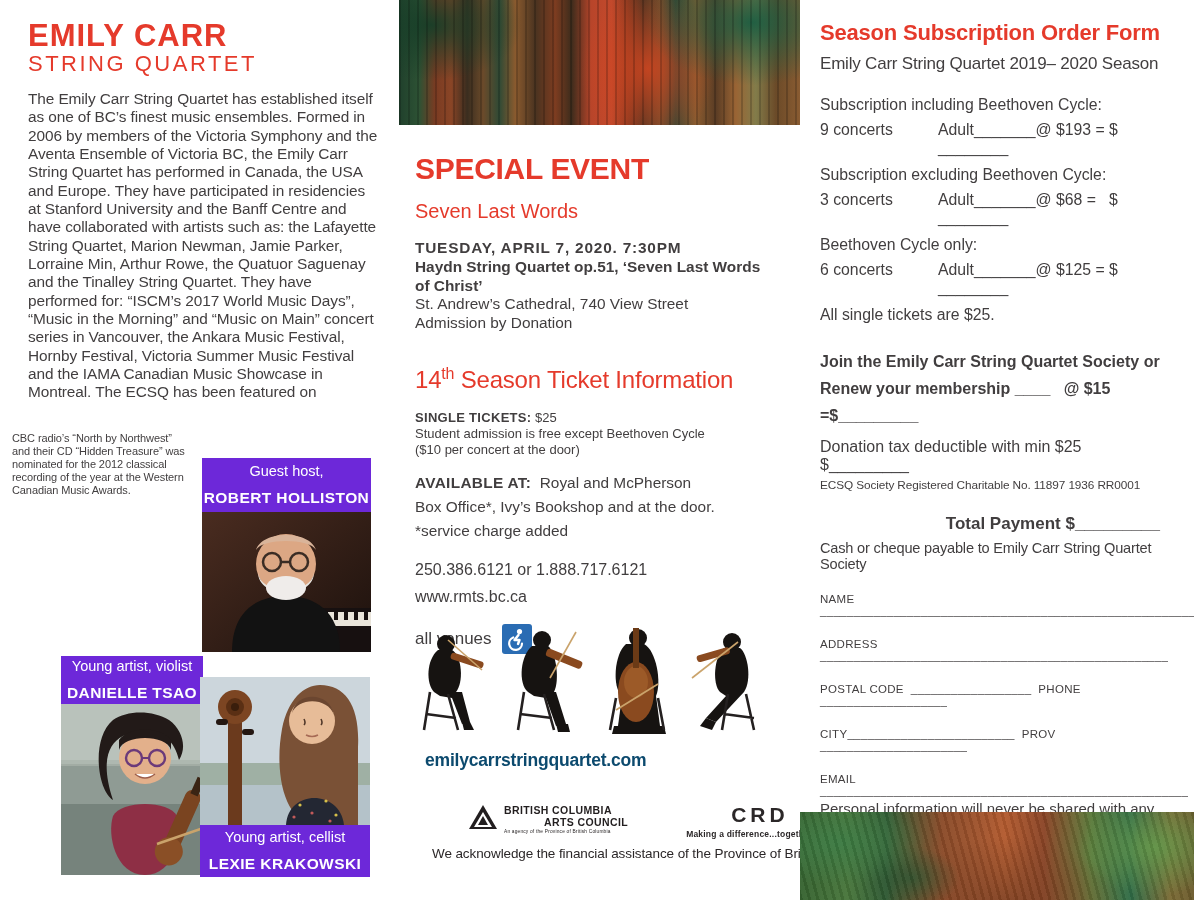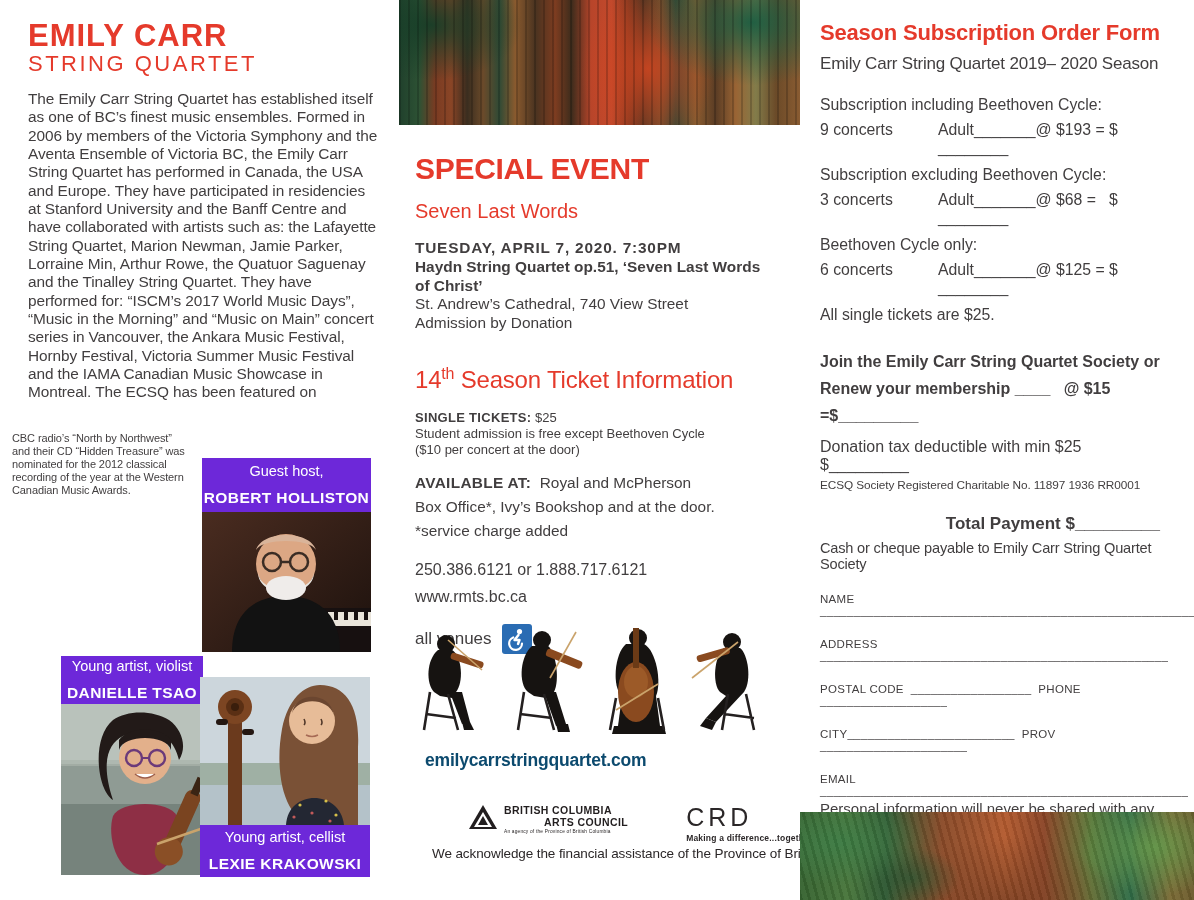--- a/index.html
+++ b/index.html
@@ -66,21 +66,21 @@
 
   .quartet { left:418px; top:626px; width:348px; height:120px; }
   .site-link { left:425px; top:750px; color:#0c4a6e; font-weight:bold; font-size:17.5px; letter-spacing:-0.2px; }
 
   .logos { left:468px; top:804px; display:flex; gap:58px; align-items:flex-start; }
   .bcac { display:flex; gap:6px; align-items:flex-start; }
   .bcac-text { color:#221e1f; }
   .bcac-l1 { font-size:10.5px; font-weight:bold; letter-spacing:0.4px; line-height:1.15; }
   .bcac-l3 { font-size:4.8px; letter-spacing:0.2px; margin-top:1px; }
   .crd { color:#2b2728; margin-top:2px; }
-  .crd-name { font-size:25px; font-weight:normal; letter-spacing:4px; line-height:0.9; }
+  .crd-name { font-size:21px; font-weight:bold; letter-spacing:4px; line-height:0.9;margin-left:45px; }
   .crd-tag { font-size:8.5px; font-weight:bold; margin-top:4px; letter-spacing:0.2px; }
   .ack { left:432px; top:846px; font-size:13.5px; letter-spacing:-0.1px; color:#2b2728; }
 
   
   .order { left:820px; top:20px; width:340px; }
   .h-order { color:#e53a2b; font-weight:bold; font-size:22px; letter-spacing:-0.2px; }
   .season-line { font-size:17px; margin-top:8px; letter-spacing:-0.2px; }
   .sub-block { margin-top:22px; font-size:15.8px; }
   .sub-label { margin-top:9px; }
   .sub-row { display:flex; margin-top:7px; }

